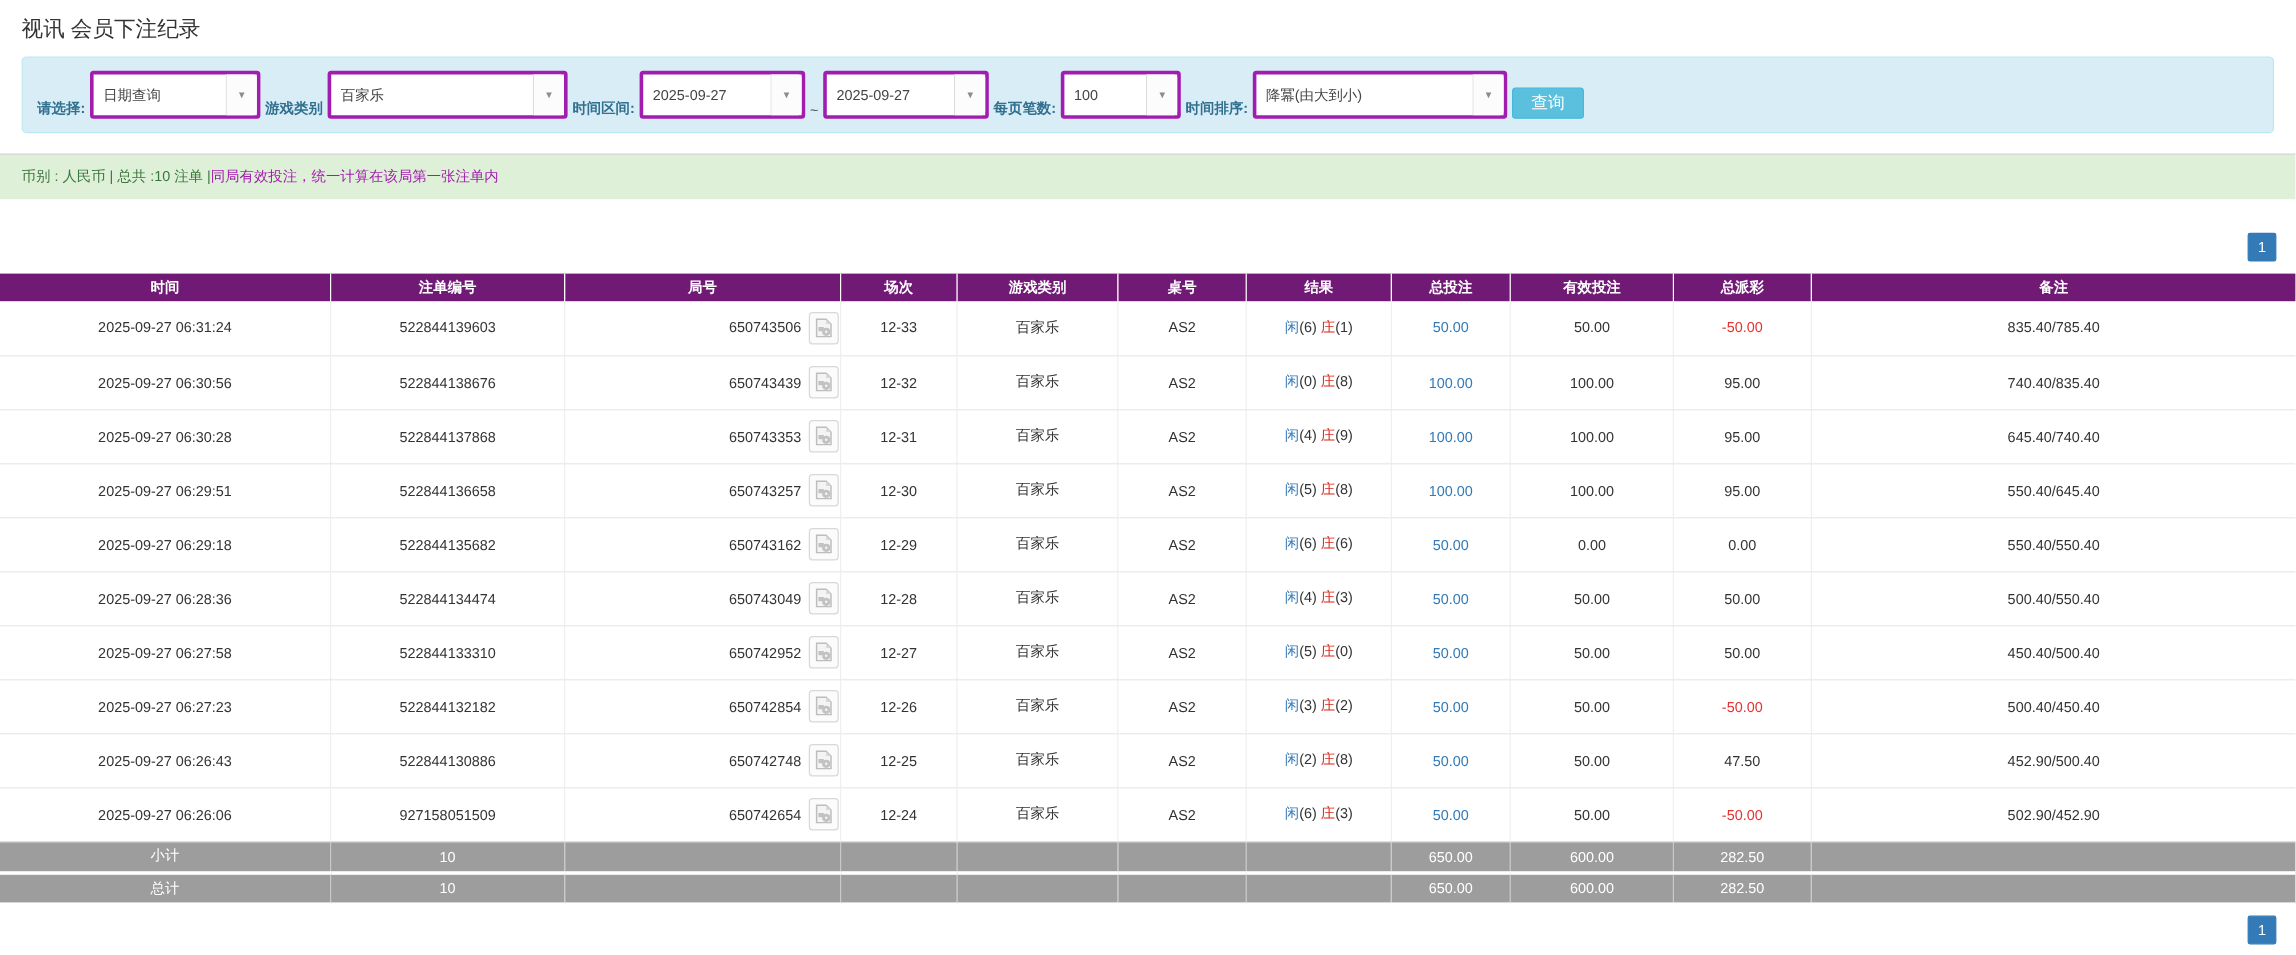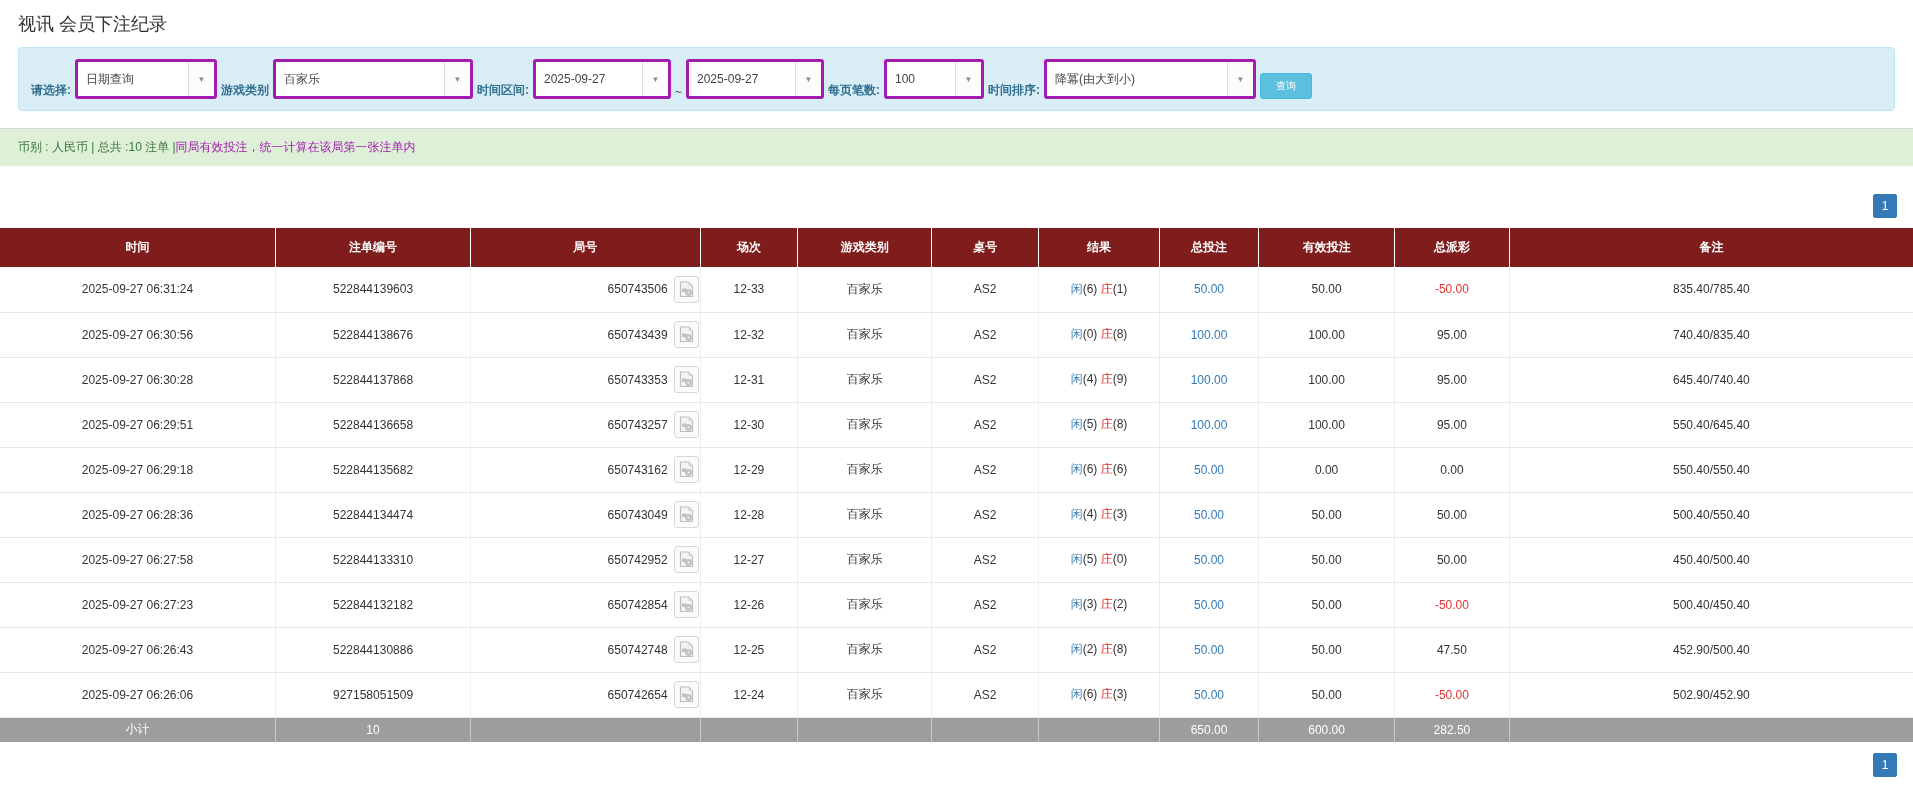--- a/index.html
+++ b/index.html
@@ -25,21 +25,21 @@
   .select .txt { padding:0 8px; color:#444; display:flex; align-items:center; flex:1; overflow:hidden; }
   .select .caret-box {
     width:26px; border-left:1px solid #dcdcdc; display:flex; align-items:center; justify-content:center;
     color:#8c8c8c; background:#fcfcfc; border-radius:0 3px 3px 0; font-size:8px;
   }
   .w-query { width:142px; } .w-game { width:200px; } .w-date { width:138px; }
   .w-size { width:100px; } .w-sort { width:212px; }
   .tilde { color:#555; }
   .btn-query {
     background:#5bc0de; border:1px solid #46b8da; color:#fff; border-radius:3px;
-    height:26px; padding:0 15px; font-size:10px; cursor:pointer;
+    height:26px; padding:0 15px; font-size:14px; cursor:pointer;
     font-family:inherit;
   }
 
   
   .summary-bar {
     margin-top:17px; height:38px; background:#dff0d8; border-top:1px solid #d6d6d6;
     display:flex; align-items:center; padding:0 18px;
     color:#3c763d;
   }
   .summary-right { color:#a21caf; }
@@ -49,21 +49,21 @@
   .pager.bottom { margin:8px 16px 0 0; }
   .page-btn {
     min-width:24px; height:24px; background:#337ab7; border:1px solid #337ab7; color:#fff;
     font-size:12px; display:flex; align-items:center; justify-content:center;
     border-radius:2px; cursor:pointer; font-family:inherit;
   }
 
   
   table { width:100%; border-collapse:collapse; table-layout:fixed; font-size:12px; }
   thead th {
-    background:#7f1d1d; color:#fff; font-weight:700; height:39px;
+    background:#701a75; color:#fff; font-weight:700; height:23px;
     border-right:1px solid #fff; text-align:center;
   }
   thead th:last-child { border-right:none; }
   tbody td {
     text-align:center; height:45px; color:#333;
     border-bottom:1px solid #e8e8e8; border-right:1px solid #efefef;
   }
   tbody td:last-child { border-right:none; }
   .round-wrap { display:flex; align-items:center; justify-content:flex-end; gap:6px; }
   .replay-btn {
@@ -432,18 +432,31 @@
       <td></td>
       <td></td>
       <td></td>
       <td></td>
       <td></td>
       <td>650.00</td>
       <td>600.00</td>
       <td>282.50</td>
       <td></td>
     </tr>
+    <tr>
+      <td>总计</td>
+      <td>10</td>
+      <td></td>
+      <td></td>
+      <td></td>
+      <td></td>
+      <td></td>
+      <td>650.00</td>
+      <td>600.00</td>
+      <td>282.50</td>
+      <td></td>
+    </tr>
   </tfoot>
 </table>
 
 <div class="pager bottom">
   <button class="page-btn">1</button>
 </div>
 
 </body></html>

